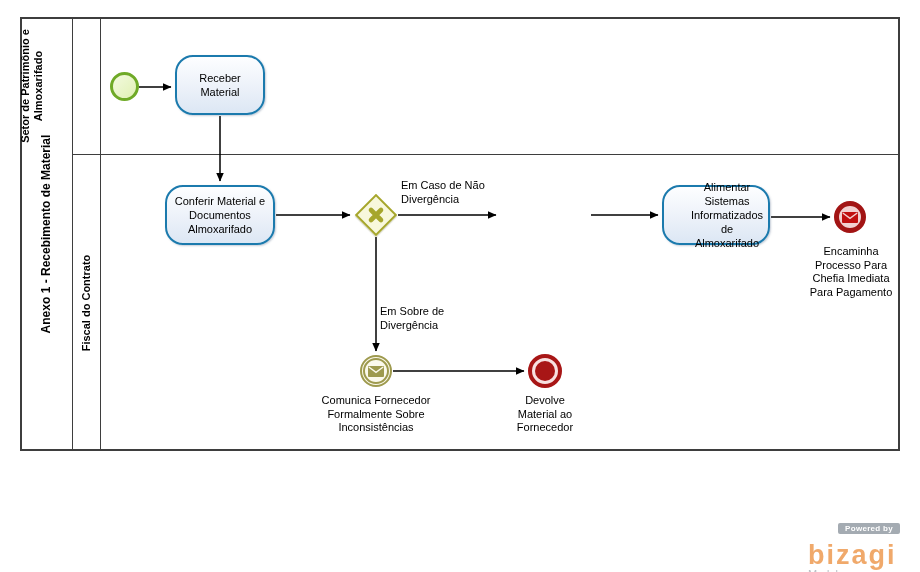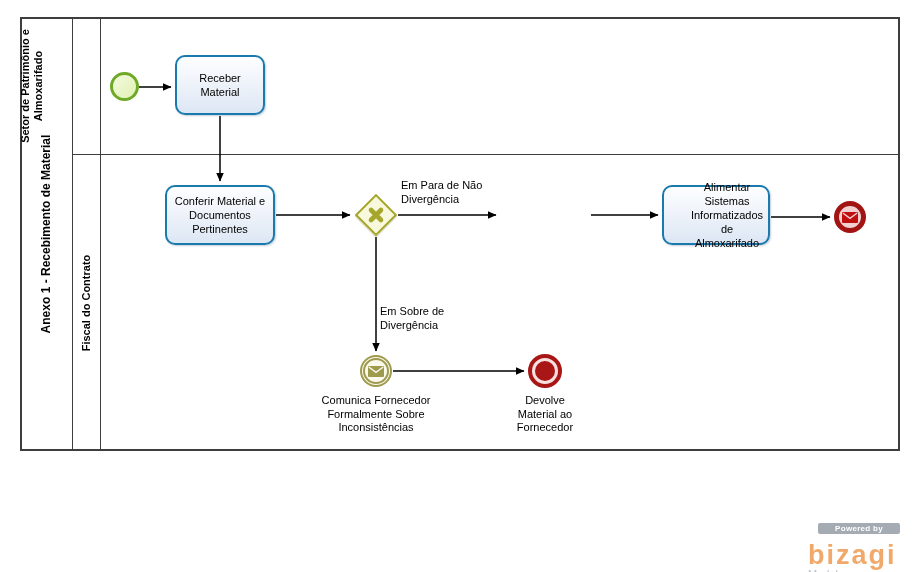--- a/index.html
+++ b/index.html
@@ -16,21 +16,21 @@
     transform:rotate(-90deg);font-weight:bold;text-align:center;white-space:pre-line;
   }
   .pool-title{left:-171px;top:208px;width:434px;height:52px;font-size:12px;}
   .lane1-label{left:-37px;top:72px;width:137px;height:28px;font-size:11px;line-height:13px;}
   .lane2-label{left:-63px;top:289px;width:297px;height:28px;font-size:11px;}
   
   svg.connectors{position:absolute;left:0;top:0;z-index:1;}
   
   .task{
     position:absolute;z-index:2;box-sizing:border-box;
-    border:2px solid #1b7aad;border-radius:10px;
+    border:2px solid #1b7aad;border-radius:18px;
     background:linear-gradient(180deg,#fdfeff 0%,#ecf1f9 55%,#dce7f4 100%);
     display:flex;align-items:center;justify-content:center;text-align:center;
     font-size:11px;line-height:14px;white-space:pre-line;
     box-shadow:1px 1px 2px rgba(90,110,140,.35);
   }
   .t-receber{left:175px;top:55px;width:90px;height:60px;}
   .t-conferir{left:165px;top:185px;width:110px;height:60px;}
   .t-atestar{left:500px;top:185px;width:90px;height:60px;}
   .t-alimentar{left:662px;top:185px;width:108px;height:60px;padding-left:22px;}
   .event{position:absolute;z-index:2;box-sizing:border-box;border-radius:50%;}
@@ -54,21 +54,21 @@
   .lbl-nao-div{left:401px;top:179px;text-align:left;}
   .lbl-question{left:306px;top:246px;width:142px;text-align:center;}
   .lbl-div{left:380px;top:305px;text-align:left;}
   .lbl-encaminha{left:795px;top:245px;width:112px;text-align:center;}
   .lbl-comunica{left:303px;top:394px;width:146px;text-align:center;}
   .lbl-devolve{left:495px;top:394px;width:100px;text-align:center;}
   
   .brand-box{position:absolute;left:808px;top:517px;width:92px;z-index:2;}
   .powered{display:block;text-align:right;}
   .powered span{display:inline-block;background:#a4abb2;color:#fff;font-size:8px;
-    font-weight:bold;padding:1px 17px;border-radius:2px;letter-spacing:.3px;}
+    font-weight:bold;padding:1px 7px;border-radius:2px;letter-spacing:.3px;}
   .brand-word{font-size:27px;font-weight:bold;color:#f0a96b;letter-spacing:2px;
     line-height:26px;margin-top:7px;}
   .brand-product{font-size:11px;color:#b9bfc5;margin-top:0;}
 </style>
 </head>
 <body>
 
 <div class="canvas">
 
   <div class="pool-border"></div>
@@ -96,21 +96,21 @@
     <path d="M376,237 L376,351" stroke="#000" stroke-width="1.5" fill="none" marker-end="url(#arr)"></path>
     <path d="M393,371 L524,371" stroke="#000" stroke-width="1.5" fill="none" marker-end="url(#arr)"></path>
   </svg>
 
   <div class="event start-event"></div>
 
   <div class="task t-receber">Receber
 Material</div>
   <div class="task t-conferir">Conferir Material e
 Documentos
-Pertinentes</div>
+Almoxarifado</div>
   <div class="task t-alimentar">Alimentar Sistemas
 Informatizados de
 Almoxarifado</div>
 
   <div class="gateway"></div>
   <svg class="gateway-x" width="18" height="18">
     <path d="M4,4 L14,14 M14,4 L4,14" stroke="#a6a62c" stroke-width="4.6" stroke-linecap="round" fill="none"></path>
   </svg>
 
   <div class="event intermediate-event">
@@ -125,24 +125,28 @@
     <svg class="env" width="16" height="11" viewBox="0 0 16 11">
       <rect x="0" y="0" width="16" height="11" rx="1" fill="#c00f0f"></rect>
       <path d="M0.8,1 L8,6.4 L15.2,1" stroke="#f2d0d0" stroke-width="1.4" fill="none"></path>
     </svg>
   </div>
 
   <div class="event terminate-event">
     <div class="terminate-dot"></div>
   </div>
 
-  <div class="lbl lbl-nao-div">Em Para de Não
+  <div class="lbl lbl-nao-div">Em Caso de Não
 Divergência</div>
   <div class="lbl lbl-div">Em Sobre de
 Divergência</div>
+  <div class="lbl lbl-encaminha">Encaminha
+Processo Para
+Chefia Imediata
+Para Pagamento</div>
   <div class="lbl lbl-devolve">Devolve
 Material ao
 Fornecedor</div>
   <div class="lbl lbl-comunica">Comunica Fornecedor
 Formalmente Sobre
 Inconsistências</div>
 
   <div class="brand-box">
     <div class="powered"><span>Powered by</span></div>
     <div class="brand-word">bizagi</div>

